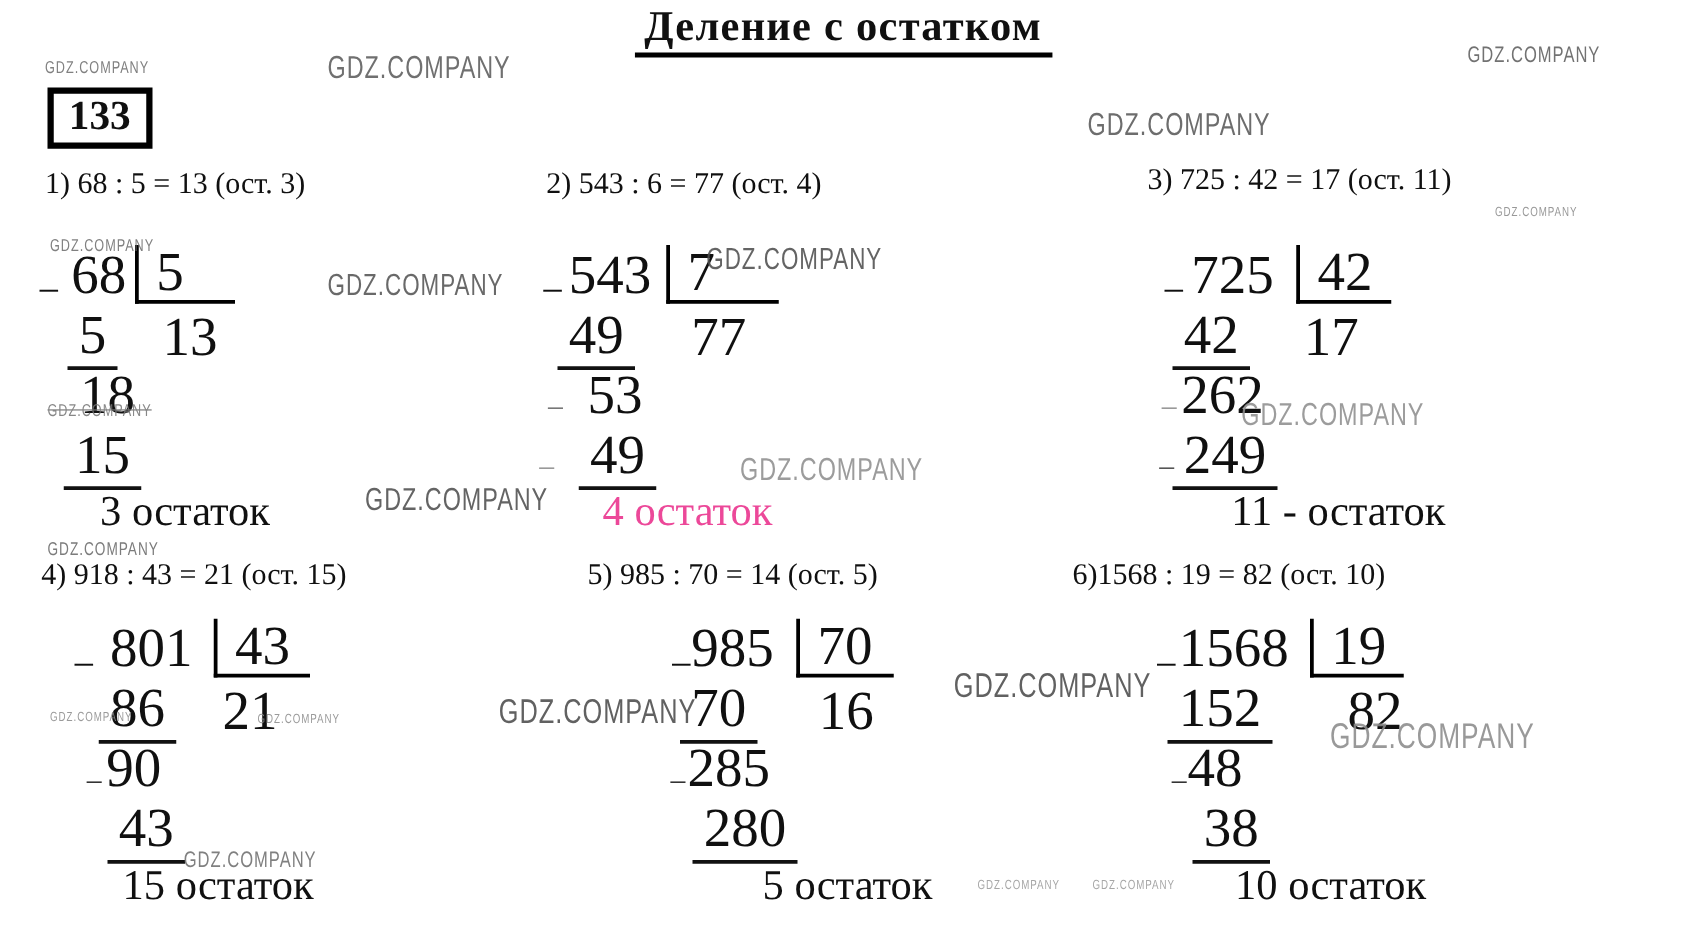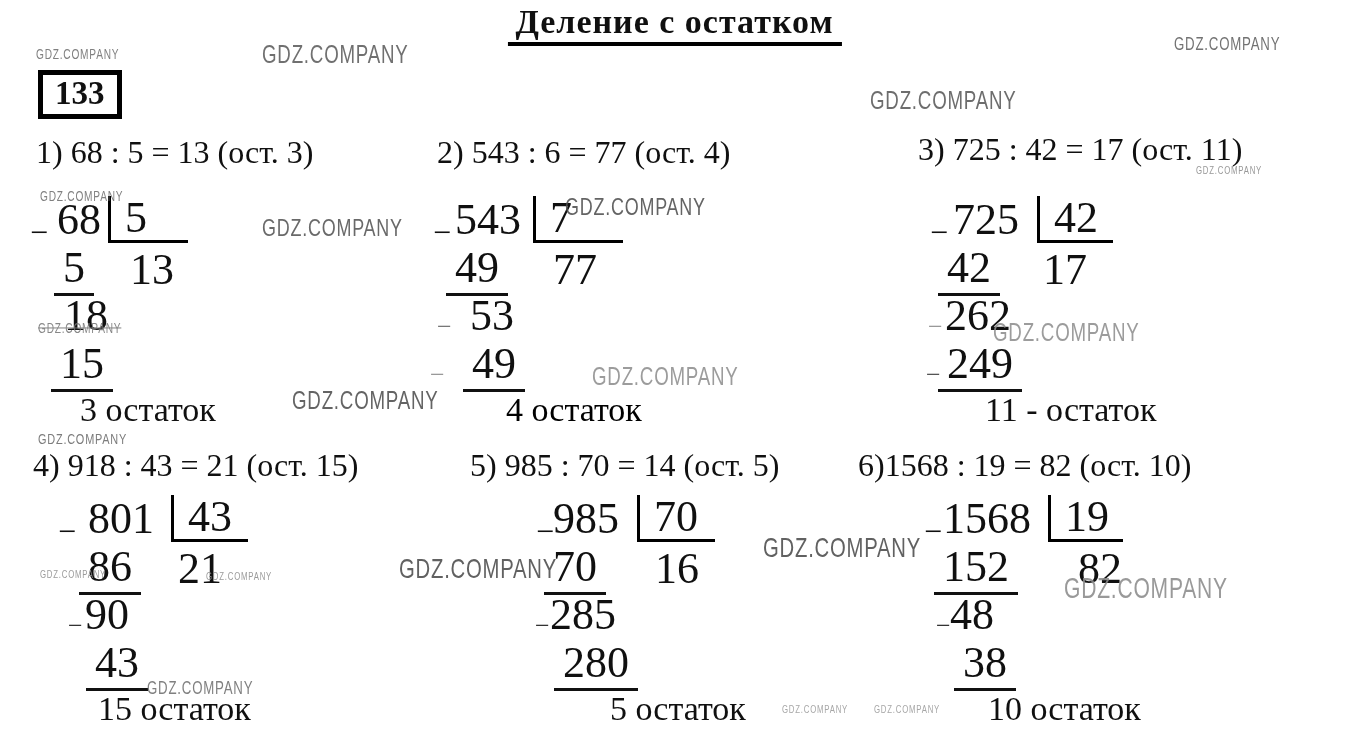--- a/index.html
+++ b/index.html
@@ -12,21 +12,21 @@
     position:absolute; left:50%; top:3px; transform:translateX(-50%);
     font-size:34px; font-weight:bold; letter-spacing:1px;
     border-bottom:4px solid #000; padding:0 8px 1px 8px; white-space:nowrap;
   }
   .tasknum {
     position:absolute; left:38px; top:70px;
     border:5px solid #000; padding:0 12px 2px 12px;
     font-size:33px; font-weight:bold;
   }
   .eq {
-    position:absolute; font-size:32px; white-space:nowrap;
+    position:absolute; font-size:24px; white-space:nowrap;
   }
   .ld { position:absolute; width:300px; height:240px; }
   .ld span { position:absolute; line-height:1; white-space:nowrap; }
   .n   { font-size:44px; }
   .u   { border-bottom:3px solid #111; padding:0 9px 3px 9px; }
   .m   { font-size:32px; }
   .m2  { font-size:26px; }
   .dv  {
     border-left:3px solid #000; border-bottom:3px solid #000;
     height:44px; display:inline-block;
@@ -72,21 +72,21 @@
     <span class="n" style="left:25px;top:0px">543</span>
     <span class="dv" style="left:103px;top:-2px;width:87px">
         <span class="dvt">7</span>
       </span>
     <span class="n u" style="left:16px;top:48px">49</span>
     <span class="n" style="left:123px;top:50px">77</span>
     <span class="m2" style="left:7px;top:116px;color:#777">−</span>
     <span class="n" style="left:40px;top:96px">53</span>
     <span class="m2" style="left:0px;top:164px;color:#999">−</span>
     <span class="n u" style="left:33px;top:144px">49</span>
-    <span class="rem" style="left:76px;top:195px;color:#000000">4 остаток</span>
+    <span class="rem" style="left:52px;top:195px;color:#ec4899">4 остаток</span>
   </div>
 
   <div class="ld" style="left:920px;top:198px">
     <span class="m" style="left:10px;top:18px">−</span>
     <span class="n" style="left:33px;top:0px">725</span>
     <span class="dv" style="left:117px;top:-2px;width:73px">
         <span class="dvt">42</span>
       </span>
     <span class="n u" style="left:18px;top:48px">42</span>
     <span class="n" style="left:123px;top:50px">17</span>

